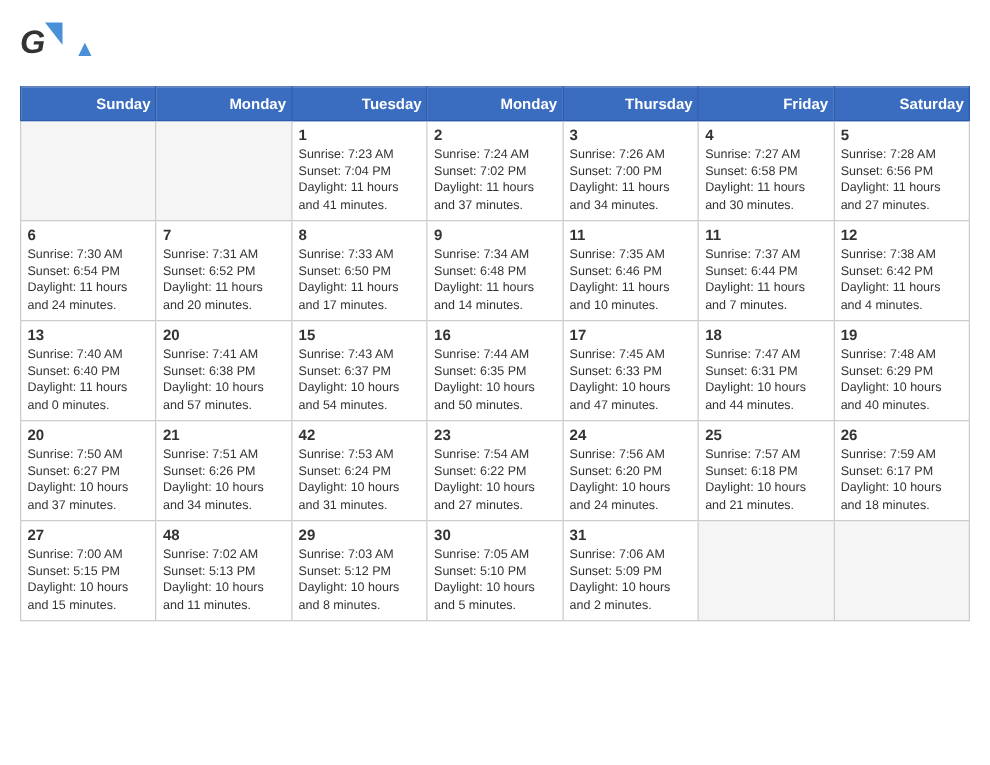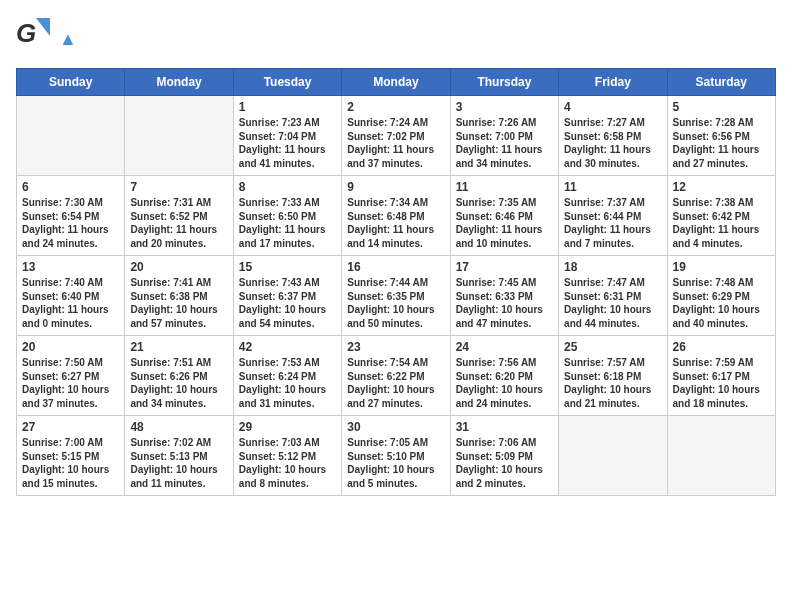--- a/index.html
+++ b/index.html
@@ -32,21 +32,21 @@
       width: 100%;
       border-collapse: collapse;
       table-layout: fixed;
     }
     th {
       background-color: #3a6dbf;
       color: #fff;
       font-size: 12px;
       font-weight: bold;
       padding: 6px 4px;
-      text-align: center;
+      text-align: right;
       border: 1px solid #2a5aaa;
     }
     td {
       border: 1px solid #ccc;
       vertical-align: top;
       padding: 4px 5px;
       font-size: 10.5px;
       color: #333;
       height: 80px;
     }
@@ -55,21 +55,20 @@
     }
     .day-number {
       font-weight: bold;
       font-size: 12px;
       margin-bottom: 2px;
     }
     .day-info {
       font-size: 10px;
       line-height: 1.35;
       color: #333;
-      font-weight: bold;
     }
     .logo-container {
       display: flex;
       flex-direction: row;
       align-items: center;
     }
     .logo-text-block {
       display: flex;
       flex-direction: column;
     }

